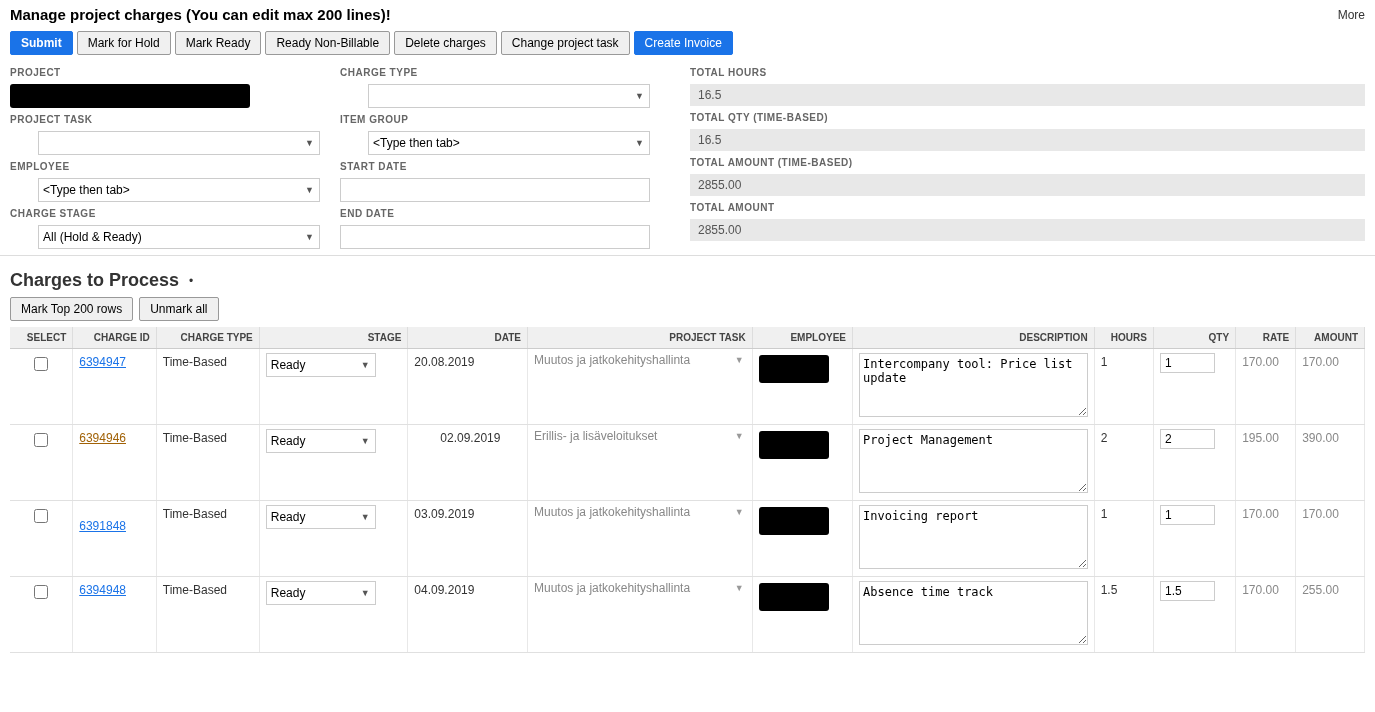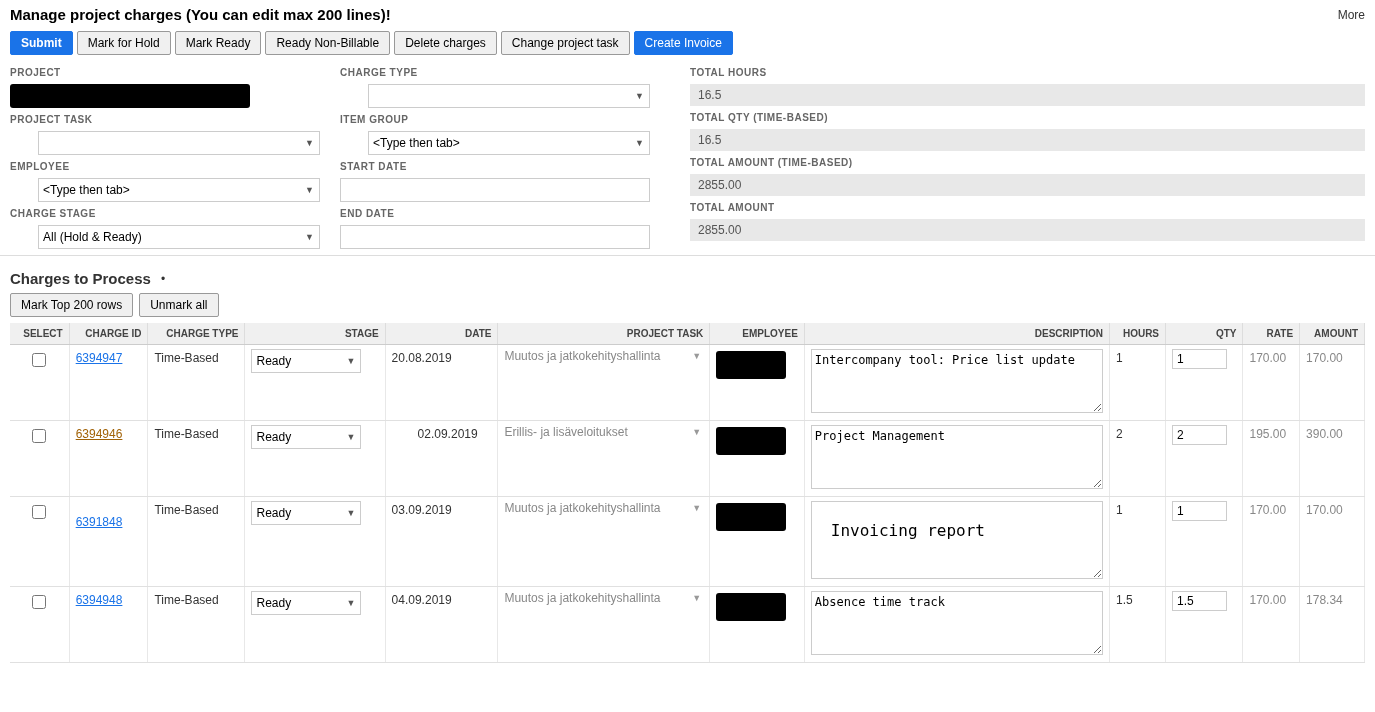--- a/index.html
+++ b/index.html
@@ -17,21 +17,21 @@
     .filter-label { font-size: 10px; color: #666; text-transform: uppercase; font-weight: bold; letter-spacing: 0.5px; }
     .filter-input { border: 1px solid #ccc; padding: 3px 6px; font-size: 12px; height: 24px; width: 100%; }
     .filter-select { border: 1px solid #ccc; padding: 2px 4px; font-size: 12px; height: 24px; width: 100%; background: #fff; appearance: none; -webkit-appearance: none; position: relative; }
     .select-wrapper { position: relative; display: inline-block; width: 100%; padding-left: 28px; }
     .select-wrapper::after { content: "▼"; position: absolute; right: 6px; top: 50%; transform: translateY(-50%); pointer-events: none; font-size: 9px; color: #555; }
     
     .project-redacted { width: 240px; height: 24px; background: #000; border-radius: 3px; }
     
     .charges-section { margin: 8px 10px 0 10px; }
     .charges-header { display: flex; align-items: center; gap: 10px; padding: 6px 0; }
-    .charges-title { font-size: 15px; font-weight: bold; }
+    .charges-title { font-size: 18px; font-weight: bold; }
     .charges-dot { color: #333; }
     
     .table-toolbar { display: flex; gap: 6px; margin-bottom: 6px; }
     
     table { width: 100%; border-collapse: collapse; font-size: 12px; }
     thead tr { background: #f0f0f0; }
     th { padding: 5px 6px; text-align: right; font-size: 10px; font-weight: bold; text-transform: uppercase; border-bottom: 1px solid #ccc; border-right: 1px solid #ddd; color: #444; white-space: nowrap; }
     td { padding: 4px 6px; border-bottom: 1px solid #e0e0e0; border-right: 1px solid #e8e8e8; vertical-align: top; }
     
     .stage-select-wrapper { position: relative; display: inline-block; width: 110px; }
@@ -201,37 +201,37 @@
         <tr style="border-bottom: 1px solid rgb(204, 204, 204);">
           <td style="text-align: center; vertical-align: top; padding-top: 8px;"><input type="checkbox" style=""></td>
           <td style="vertical-align: top; padding-top: 18px;"><a href="#" style="color: rgb(26, 115, 232);">6391848</a></td>
           <td style="vertical-align: top; padding-top: 6px; white-space: nowrap;">Time-Based</td>
           <td style="vertical-align: top; padding-top: 4px;"><div class="stage-select-wrapper"><select class="stage-select"><option value="Hold">Hold</option><option value="Ready" selected="">Ready</option><option value="Non-Billable">Non-Billable</option></select></div></td>
           <td style="vertical-align: top; padding-top: 6px; white-space: nowrap;">03.09.2019</td>
           <td style="vertical-align: top; padding-top: 4px; min-width: 160px;"><div style="position: relative; display: inline-block; width: 100%;"><select style="border: none; background: transparent; font-size: 12px; width: 100%; color: rgb(136, 136, 136); appearance: none; padding-right: 16px;"><option value="Muutos ja jatkokehityshallinta">Muutos ja jatkokehityshallinta</option><option value="Erillis- ja lisäveloitukset">Erillis- ja lisäveloitukset</option></select><span style="position: absolute; right: 2px; top: 50%; transform: translateY(-50%); pointer-events: none; font-size: 9px; color: rgb(153, 153, 153);">▼</span></div></td>
           <td style="vertical-align: top; padding-top: 6px;">
             <div style="width: 70px; height: 28px; background: rgb(0, 0, 0); border-radius: 3px;"></div>
           </td>
-          <td style="vertical-align: top; min-width: 200px;"><textarea style="width: 100%; min-height: 64px; border: 1px solid rgb(204, 204, 204); font-size: 16px; padding: 19px; resize: vertical;">Invoicing report</textarea></td>
+          <td style="vertical-align: top; min-width: 200px;"><textarea style="width: 100%; min-height: 64px; border: 1px solid rgb(204, 204, 204); font-size: 12px; padding: 3px; resize: vertical;">Invoicing report</textarea></td>
           <td style="vertical-align: top; padding-top: 6px;">1</td>
           <td style="vertical-align: top; padding-top: 4px;"><input type="text" value="1" style="width: 55px; border: 1px solid rgb(204, 204, 204); padding: 2px 4px; font-size: 12px;"></td>
           <td style="vertical-align: top; padding-top: 6px; color: rgb(136, 136, 136);">170.00</td>
           <td style="vertical-align: top; padding-top: 6px; color: rgb(136, 136, 136);">170.00</td>
         </tr>
         <tr style="border-bottom: 1px solid rgb(204, 204, 204);">
           <td style="text-align: center; vertical-align: top; padding-top: 8px;"><input type="checkbox" style=""></td>
           <td style="vertical-align: top; padding-top: 6px;"><a href="#" style="color: rgb(26, 115, 232);">6394948</a></td>
           <td style="vertical-align: top; padding-top: 6px; white-space: nowrap;">Time-Based</td>
           <td style="vertical-align: top; padding-top: 4px;"><div class="stage-select-wrapper"><select class="stage-select"><option value="Hold">Hold</option><option value="Ready" selected="">Ready</option><option value="Non-Billable">Non-Billable</option></select></div></td>
           <td style="vertical-align: top; padding-top: 6px; white-space: nowrap;">04.09.2019</td>
           <td style="vertical-align: top; padding-top: 4px; min-width: 160px;"><div style="position: relative; display: inline-block; width: 100%;"><select style="border: none; background: transparent; font-size: 12px; width: 100%; color: rgb(136, 136, 136); appearance: none; padding-right: 16px;"><option value="Muutos ja jatkokehityshallinta">Muutos ja jatkokehityshallinta</option><option value="Erillis- ja lisäveloitukset">Erillis- ja lisäveloitukset</option></select><span style="position: absolute; right: 2px; top: 50%; transform: translateY(-50%); pointer-events: none; font-size: 9px; color: rgb(153, 153, 153);">▼</span></div></td>
           <td style="vertical-align: top; padding-top: 6px;">
             <div style="width: 70px; height: 28px; background: rgb(0, 0, 0); border-radius: 3px;"></div>
           </td>
           <td style="vertical-align: top; min-width: 200px;"><textarea style="width: 100%; min-height: 64px; border: 1px solid rgb(204, 204, 204); font-size: 12px; padding: 3px; resize: vertical;">Absence time track</textarea></td>
           <td style="vertical-align: top; padding-top: 6px;">1.5</td>
           <td style="vertical-align: top; padding-top: 4px;"><input type="text" value="1.5" style="width: 55px; border: 1px solid rgb(204, 204, 204); padding: 2px 4px; font-size: 12px;"></td>
           <td style="vertical-align: top; padding-top: 6px; color: rgb(136, 136, 136);">170.00</td>
-          <td style="vertical-align: top; padding-top: 6px; color: rgb(136, 136, 136);">178.34</td>
+          <td style="vertical-align: top; padding-top: 6px; color: rgb(136, 136, 136);">255.00</td>
         </tr>
       </tbody>
   </table>
 </div>
 
 </body></html>

